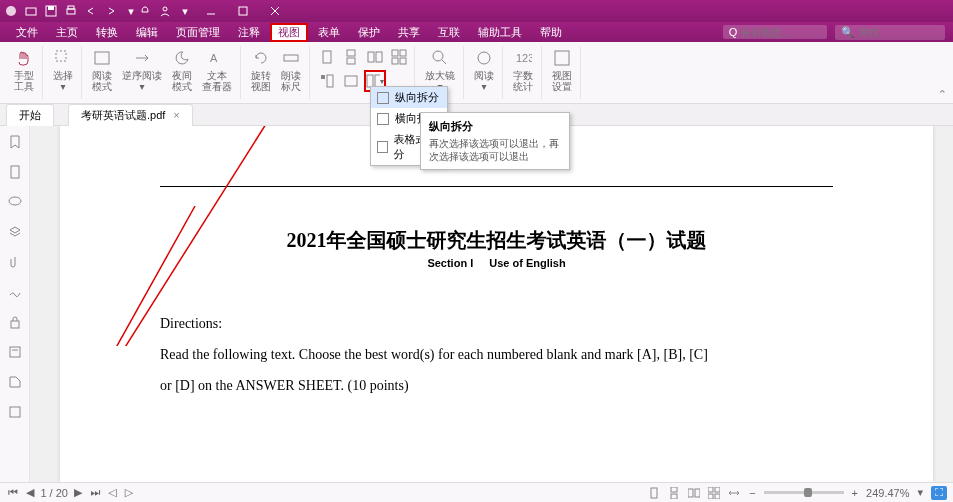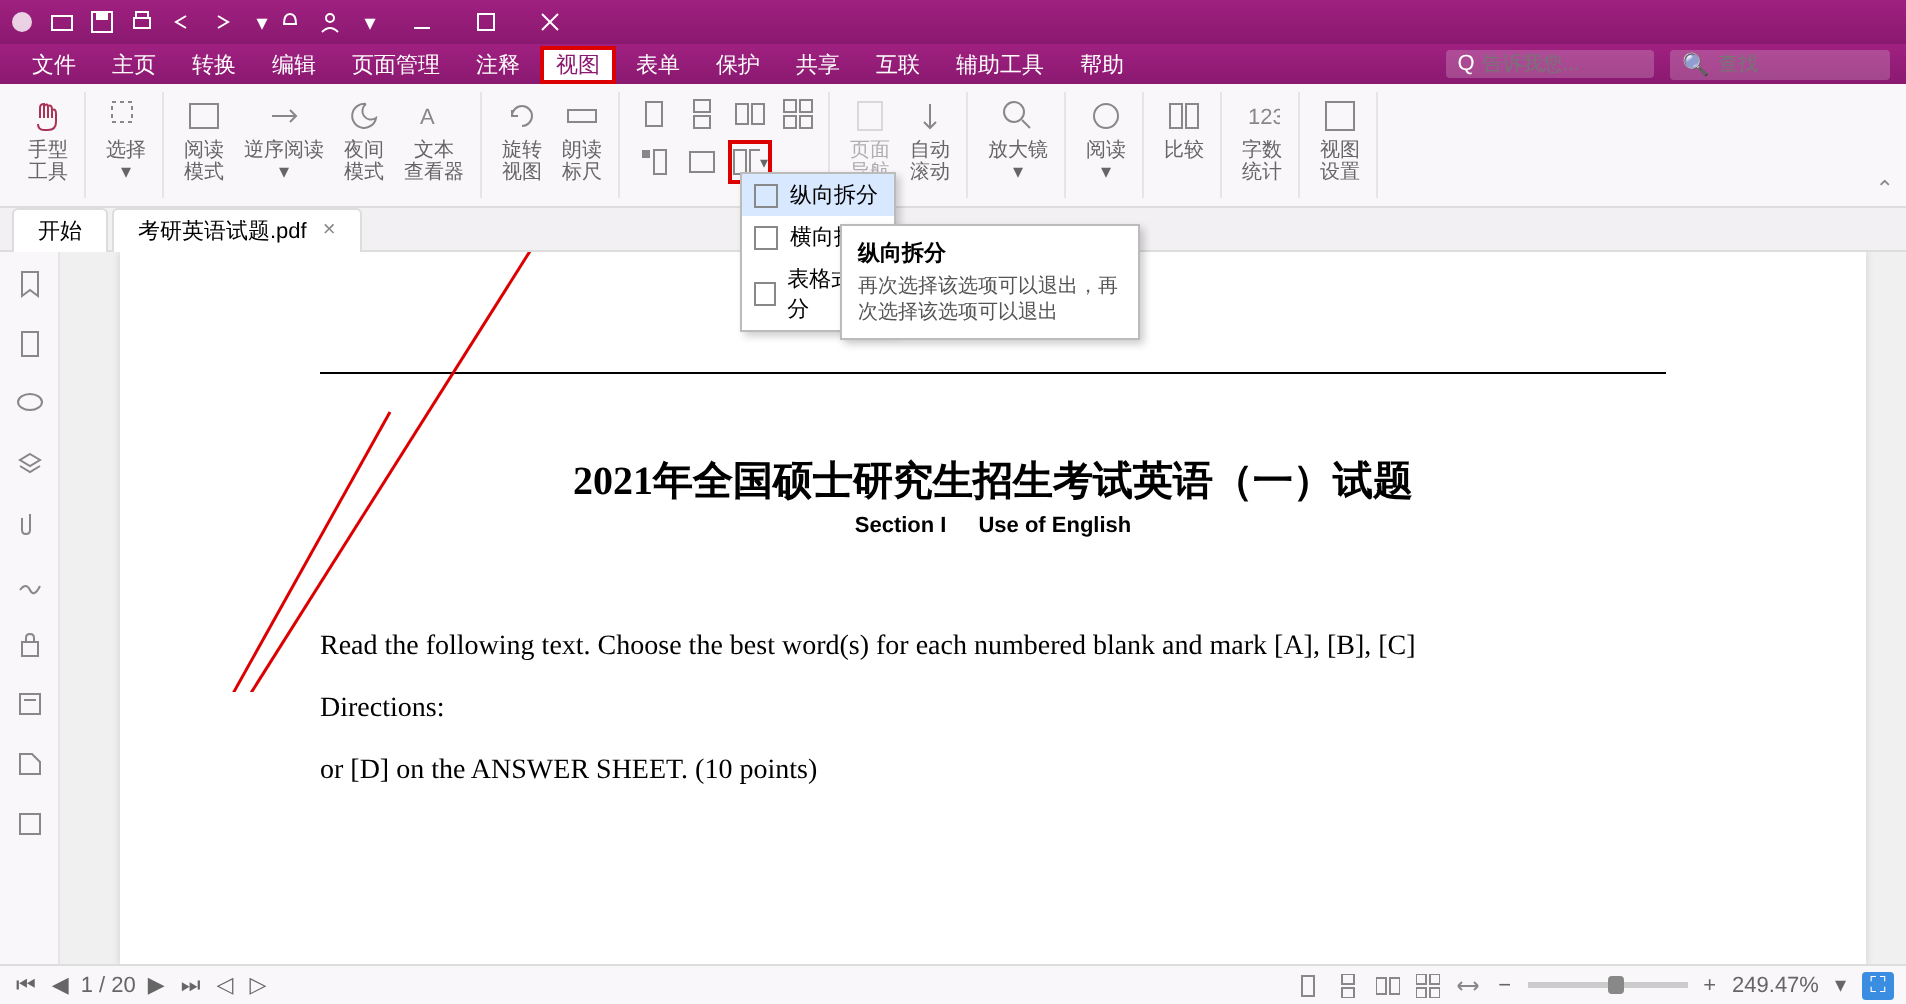--- a/index.html
+++ b/index.html
@@ -18,21 +18,21 @@
 .ribbon{height:62px;background:#faf7fa;border-bottom:1px solid #ddd;display:flex;padding:4px 6px;gap:2px;position:relative}
 .rgroup{display:flex;flex-direction:column;align-items:center;padding:0 4px;border-right:1px solid #e5e5e5}
 .rgroup:last-child{border-right:none}
 .rbig{display:flex;flex-direction:column;align-items:center;cursor:pointer;padding:2px 4px;color:#666}
 .rbig .ric{width:20px;height:20px;margin-bottom:2px;display:flex;align-items:center;justify-content:center}
 .rbig span{font-size:10px;line-height:11px;text-align:center}
 .rrow{display:flex;gap:2px}
 .rbtn{width:22px;height:22px;display:flex;align-items:center;justify-content:center;cursor:pointer;color:#666}
 .rbtn.hl{border:2px solid #d00}
 .collapse-caret{position:absolute;right:6px;bottom:2px;cursor:pointer;color:#888}
-.tabbar{height:22px;background:#f3f0f3;border-bottom:1px solid #ddd;display:flex;align-items:center;padding:0 6px;gap:2px}
+.tabbar{height:22px;background:#f3f0f3;border-bottom:1px solid #ddd;display:flex;align-items:center;padding:0 6px;gap:14px}
 .doctab{padding:3px 12px;background:#fff;border:1px solid #ddd;border-bottom:none;border-radius:3px 3px 0 0;cursor:pointer;display:flex;align-items:center;gap:8px;font-size:10px}
 .doctab .x{color:#888;cursor:pointer}
 .workspace{position:absolute;top:126px;left:0;right:0;bottom:20px;display:flex}
 .leftbar{width:30px;background:#faf7fa;border-right:1px solid #e5e5e5;display:flex;flex-direction:column;align-items:center;padding-top:8px;gap:14px}
 .leftbar .lico{width:16px;height:16px;cursor:pointer;color:#888;display:flex;align-items:center;justify-content:center}
 .page-area{flex:1;background:#f0f0f0;overflow:hidden;position:relative}
 .page{position:absolute;left:30px;top:0;right:20px;bottom:0;background:#fff;box-shadow:0 0 4px rgba(0,0,0,.15);padding:30px 100px}
 .page hr{border:none;border-top:1.5px solid #000;margin:30px 0 40px}
 .page h1{text-align:center;font-size:20px;font-weight:bold;font-family:SimSun,serif;}
 .page h2{text-align:center;font-size:15px;font-weight:bold;font-family:"Times New Roman",serif;margin-bottom:38px}
@@ -281,73 +281,40 @@
             <svg width="16" height="16">
               <rect x="1" y="2" width="6" height="12" fill="none" stroke="#888"></rect>
               <rect x="9" y="2" width="6" height="12" fill="none" stroke="#888"></rect>
             </svg>
             <span style="font-size:8px">▾</span>
           </div>
       </div>
     </div>
   </div>
   <div class="rgroup">
-    <div class="rrow">
-      <div class="rbig" style="opacity:.5">
-          <div class="ric">
-            <svg width="18" height="18">
-              <rect x="3" y="2" width="12" height="14" fill="none" stroke="#bbb"></rect>
-            </svg>
-          </div>
-          <span>页面</span>
-          <span>导航</span>
-        </div>
-      <div class="rbig">
-          <div class="ric">
-            <svg width="18" height="18">
-              <path d="M9 3 L9 15 M6 12 L9 15 L12 12" fill="none" stroke="#888"></path>
-            </svg>
-          </div>
-          <span>自动</span>
-          <span>滚动</span>
-        </div>
-    </div>
-  </div>
-  <div class="rgroup">
       <div class="rbig">
         <div class="ric">
           <svg width="18" height="18">
             <circle cx="7" cy="7" r="5" fill="none" stroke="#888"></circle>
             <line x1="11" y1="11" x2="15" y2="15" stroke="#888"></line>
           </svg>
         </div>
         <span>放大镜</span>
         <span>▾</span>
       </div>
     </div>
   <div class="rgroup">
       <div class="rbig">
         <div class="ric">
           <svg width="18" height="18">
             <circle cx="9" cy="9" r="6" fill="none" stroke="#888"></circle>
           </svg>
         </div>
         <span>阅读</span>
         <span>▾</span>
-      </div>
-    </div>
-  <div class="rgroup">
-      <div class="rbig">
-        <div class="ric">
-          <svg width="18" height="18">
-            <rect x="2" y="3" width="6" height="12" fill="none" stroke="#888"></rect>
-            <rect x="10" y="3" width="6" height="12" fill="none" stroke="#888"></rect>
-          </svg>
-        </div>
-        <span>比较</span>
       </div>
     </div>
   <div class="rgroup">
       <div class="rbig">
         <div class="ric">
           <svg width="18" height="18">
             <text x="2" y="13" font-size="10" fill="#888">123</text>
           </svg>
         </div>
         <span>字数</span>
@@ -451,22 +418,22 @@
         <svg width="14" height="14">
           <rect x="2" y="2" width="10" height="10" fill="none" stroke="currentColor"></rect>
         </svg>
       </div>
   </div>
   <div class="page-area">
     <div class="page">
       <hr>
       <h1>2021年全国硕士研究生招生考试英语（一）试题</h1>
       <h2><span>Section I</span><span class="gap"></span><span>Use of English</span></h2>
+      <p>Directions:</p>
       <p>Read the following text. Choose the best word(s) for each numbered blank and mark [A], [B], [C]</p>
-      <p>Directions:</p>
       <p>or [D] on the ANSWER SHEET. (10 points)</p>
     </div>
   </div>
 </div>
 
 <svg class="arrow-overlay" width="400" height="220">
   <defs>
       <marker id="ah" markerWidth="10" markerHeight="10" refX="8" refY="3" orient="auto">
         <path d="M0,0 L0,6 L9,3 z" fill="#d00"></path>
       </marker>

